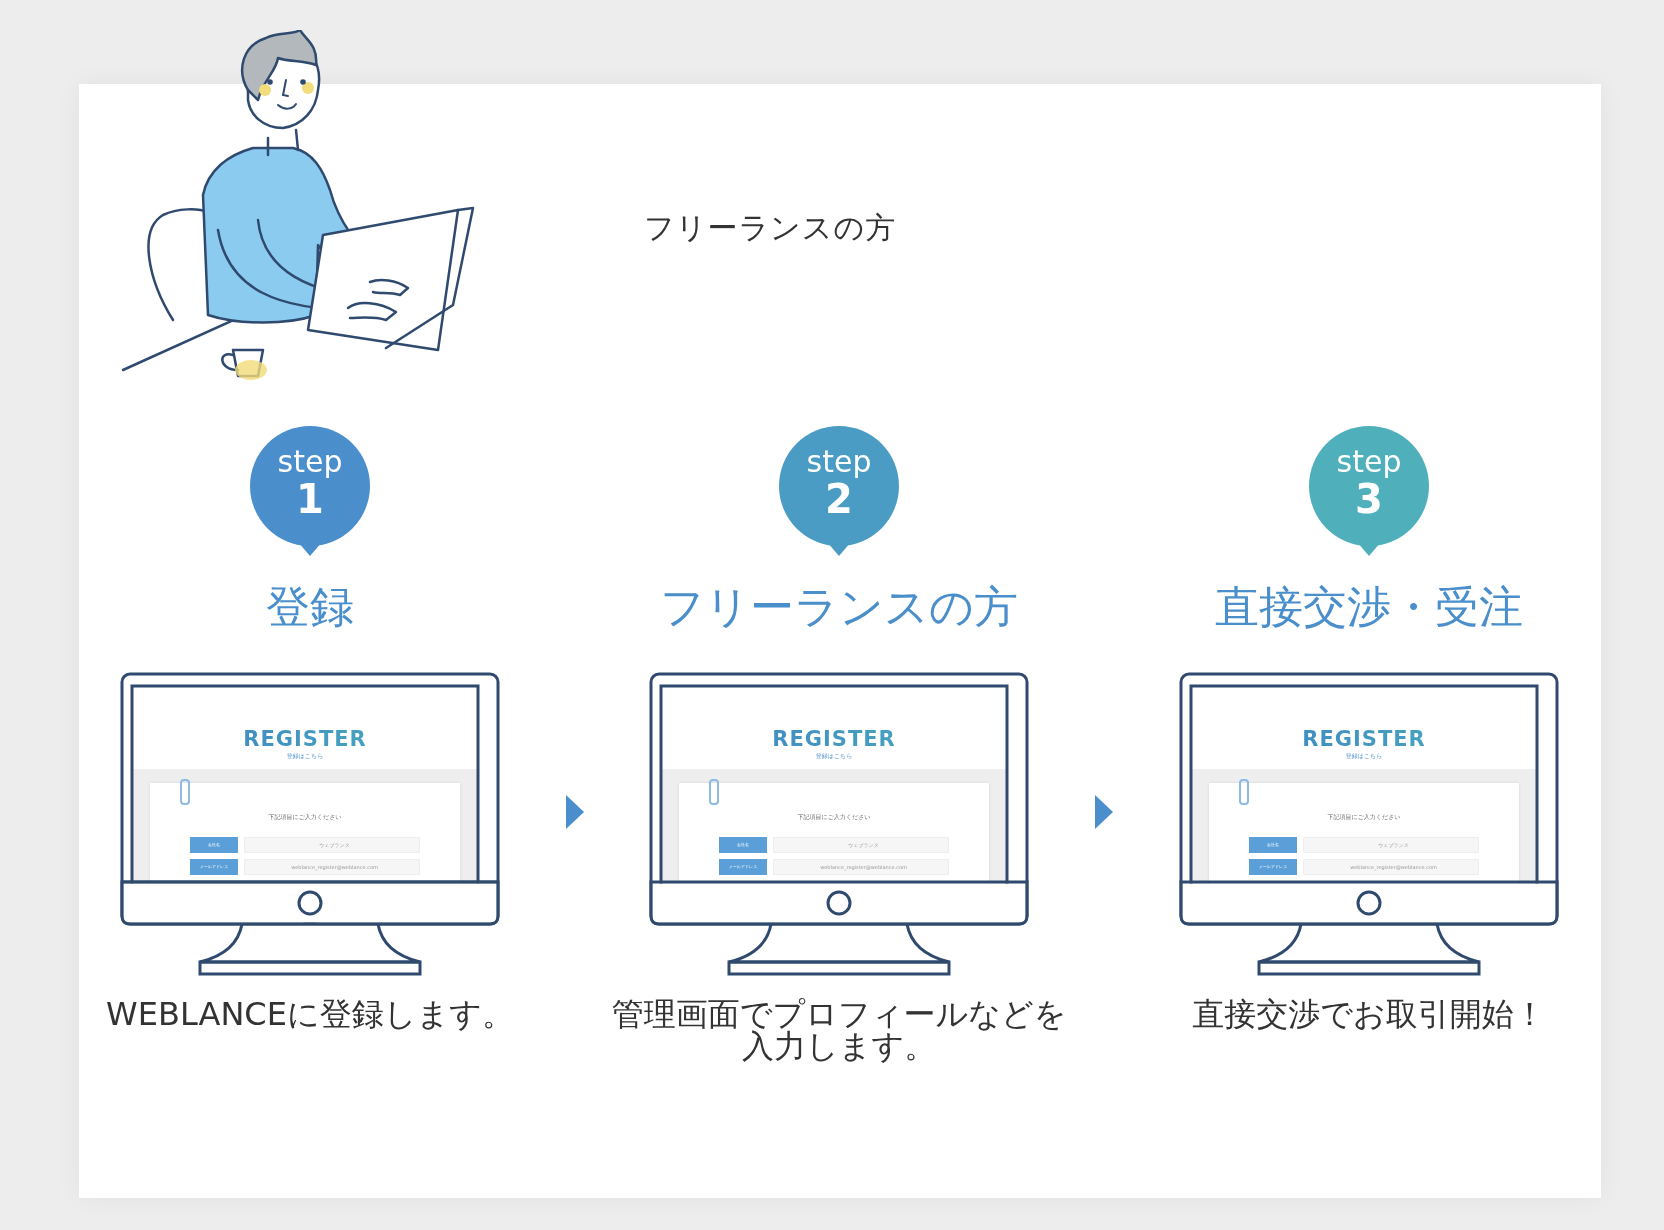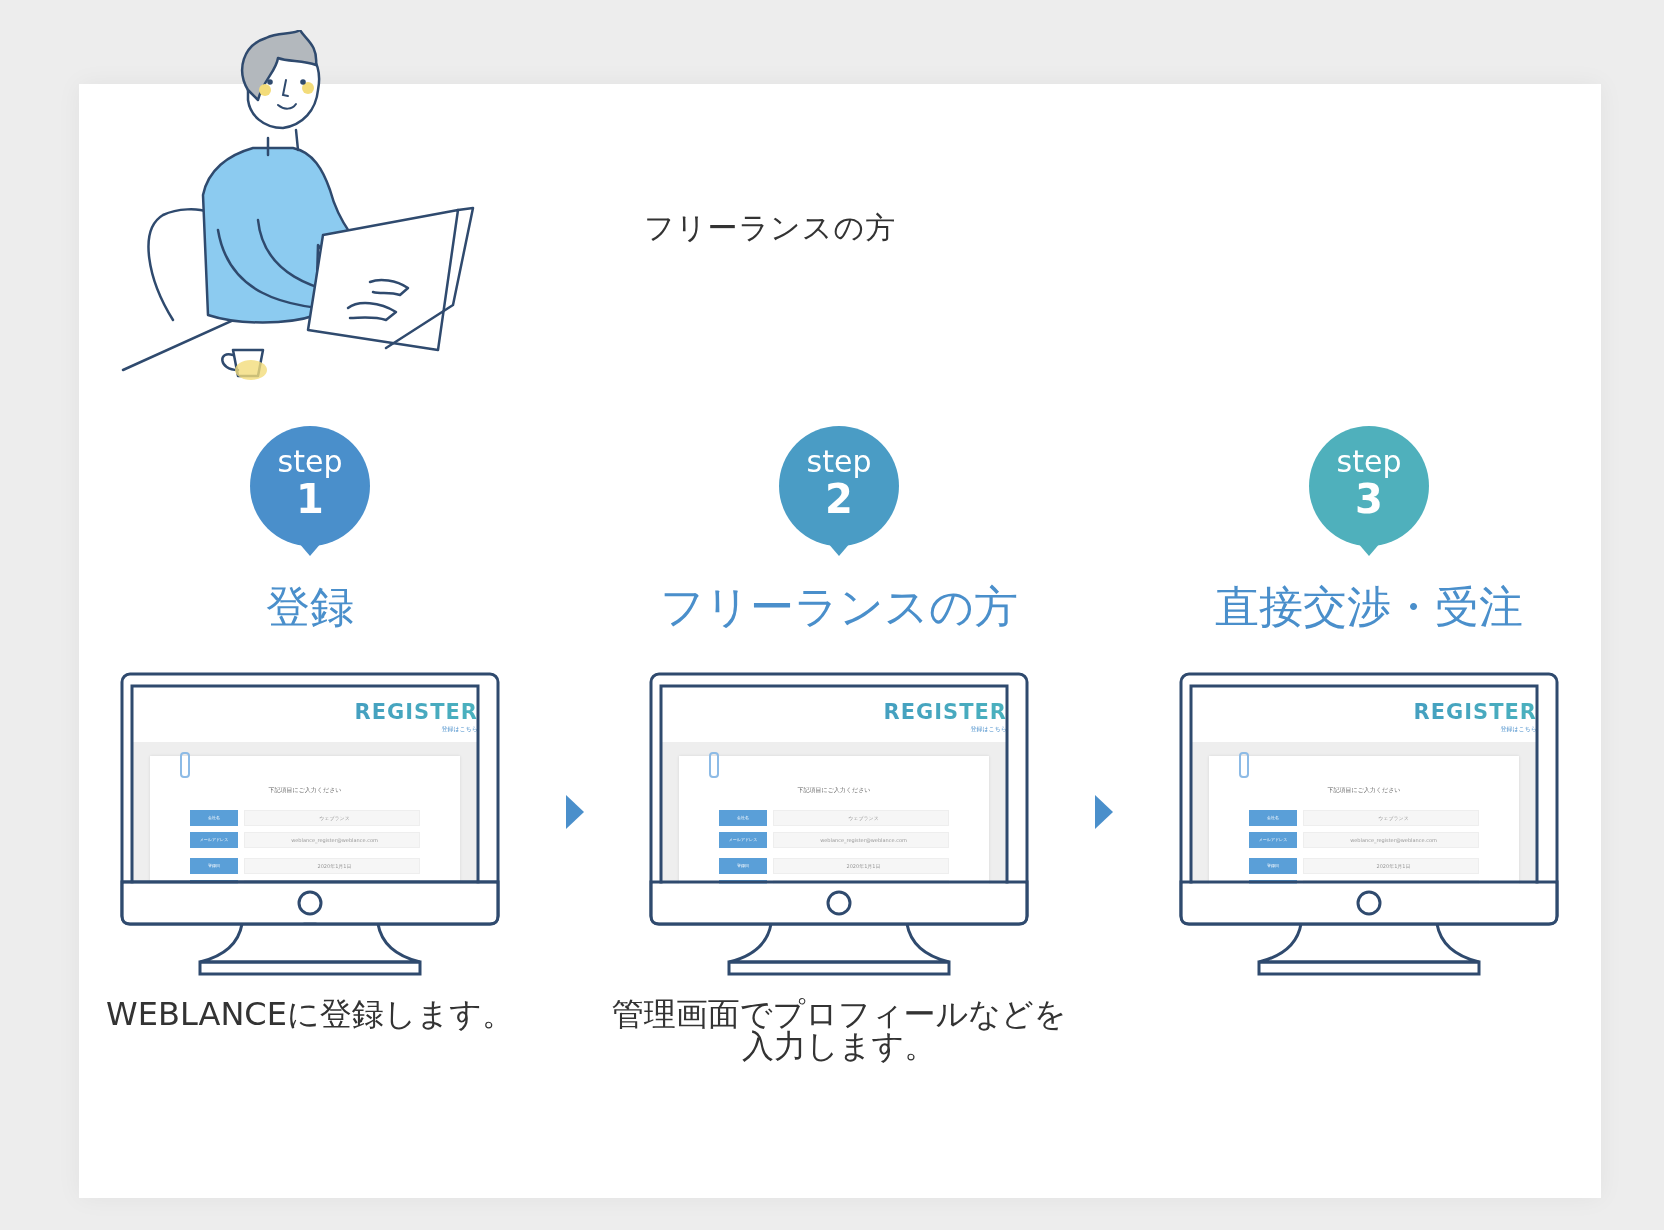--- a/index.html
+++ b/index.html
@@ -28,21 +28,21 @@
   }
   .bubble .lbl { position:absolute; top:18px; left:0; right:0; font-size:30px; font-family:"DejaVu Sans",sans-serif; }
   .bubble .num { position:absolute; top:50px; left:0; right:0; font-size:40px; font-weight:bold; }
   .step-title {
     position:absolute; left:0; right:0; top:578px; font-size:44px; color:#4a8fcb; white-space:nowrap;font-family:Liberation Serif, serif;
   }
   .monitor { position:absolute; left:50%; margin-left:-190px; top:672px; width:380px; height:306px; }
   .screen-content {
     position:absolute; left:12px; top:14px; width:346px; height:214px; overflow:hidden; background:#fff;
   }
-  .sc-header { height:56px; text-align:right; background:#fff; }
+  .sc-header { height:56px; text-align:center; background:#fff;margin-top:27px; }
   .sc-title {
     padding-top:14px; font-size:21px; font-weight:bold; letter-spacing:1px;
     background:linear-gradient(90deg,#3b7fc4,#4ab1be); -webkit-background-clip:text; background-clip:text; color:transparent;
   }
   .sc-sub { font-size:6px; color:#4a8fcb; margin-top:1px; }
   .sc-body { background:#eeeeee; height:160px; position:relative; }
   .sc-paper { position:absolute; left:18px; top:14px; right:18px; bottom:0; background:#fff; box-shadow:0 0 3px rgba(0,0,0,0.1); }
   .sc-clip { position:absolute; left:30px; top:-4px; width:6px; height:22px; border:2px solid #8dbbe6; border-radius:4px; }
   .sc-lead { position:absolute; top:30px; left:0; right:0; text-align:center; font-size:6px; color:#666; }
   .sc-row { position:absolute; left:40px; right:40px; height:16px; }
@@ -257,13 +257,17 @@
         <path d="M122 252 C 118 275, 100 285, 80 290 L 300 290 C 280 285, 262 275, 258 252"></path>
         <rect x="80" y="290" width="220" height="12"></rect>
       </g>
       <rect x="3.5" y="211.5" width="373" height="39" fill="#fff"></rect>
       <g fill="none" stroke="#2f4a6e" stroke-width="3">
         <path d="M2 210 L 2 244 Q 2 252 10 252 L 370 252 Q 378 252 378 244 L 378 210 Z"></path>
         <circle cx="190" cy="231" r="11"></circle>
       </g>
     </svg>
   </div>
+  <div class="caption">
+    <div>直接交渉でお取引開始！</div>
+    <div></div>
+  </div>
 </div>
 
 </body></html>

